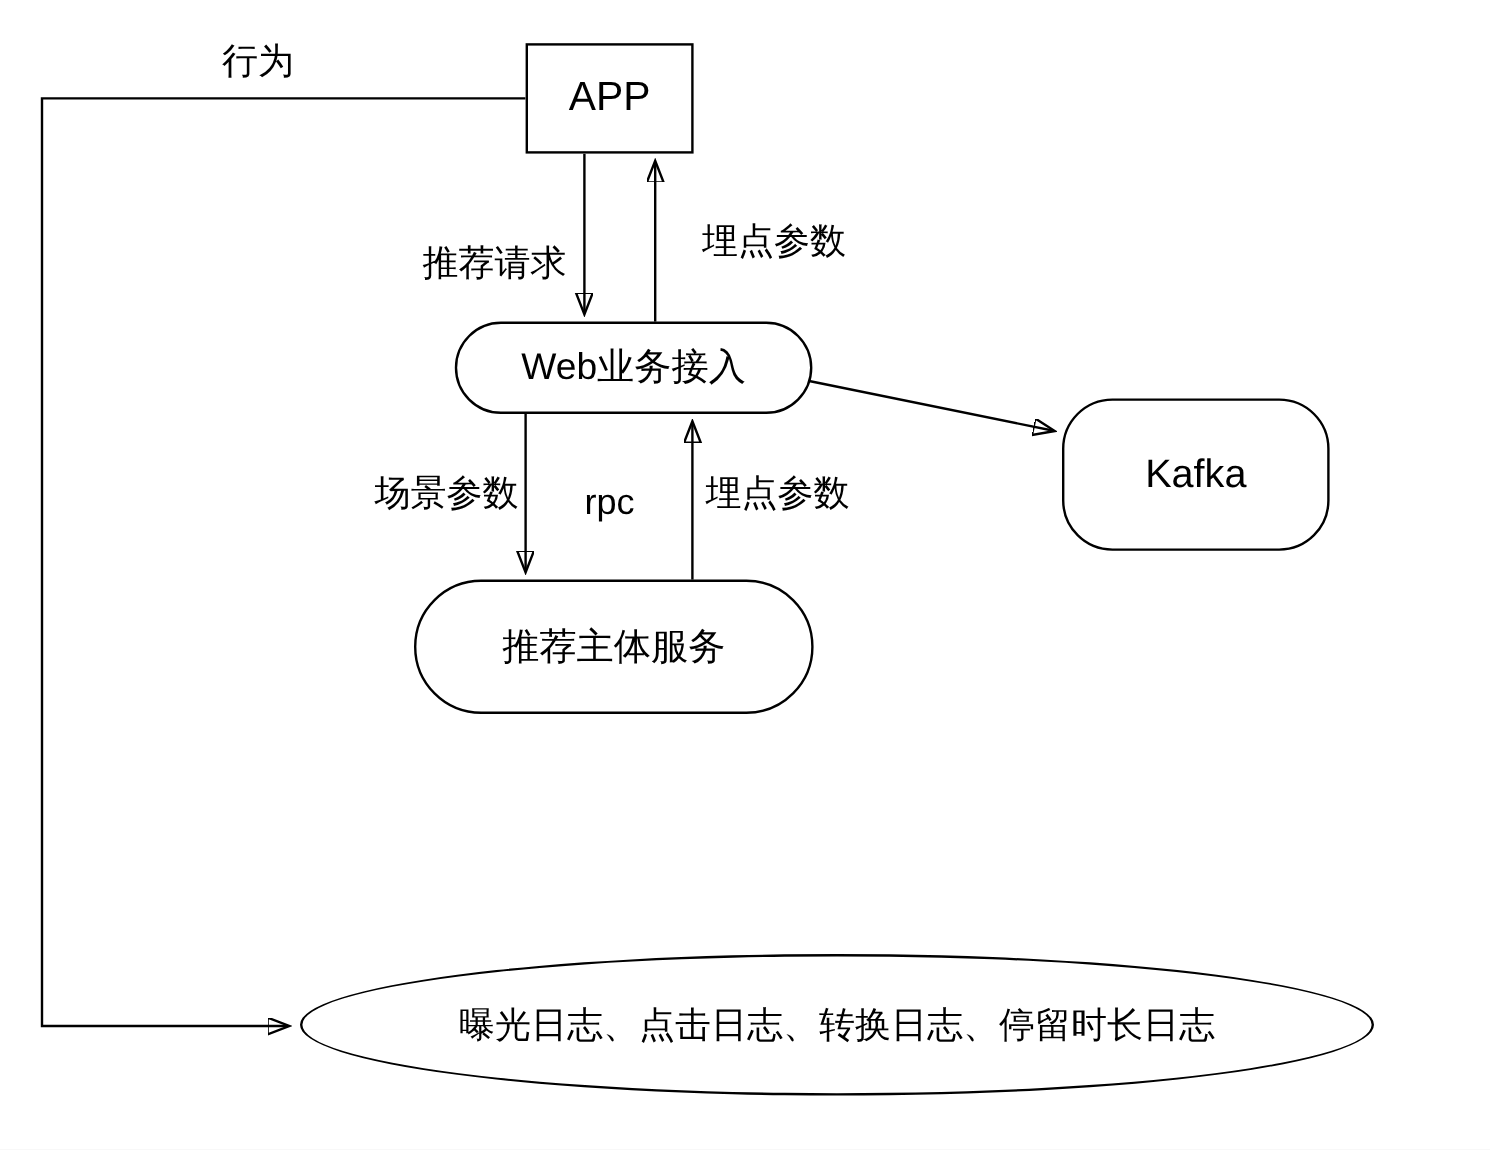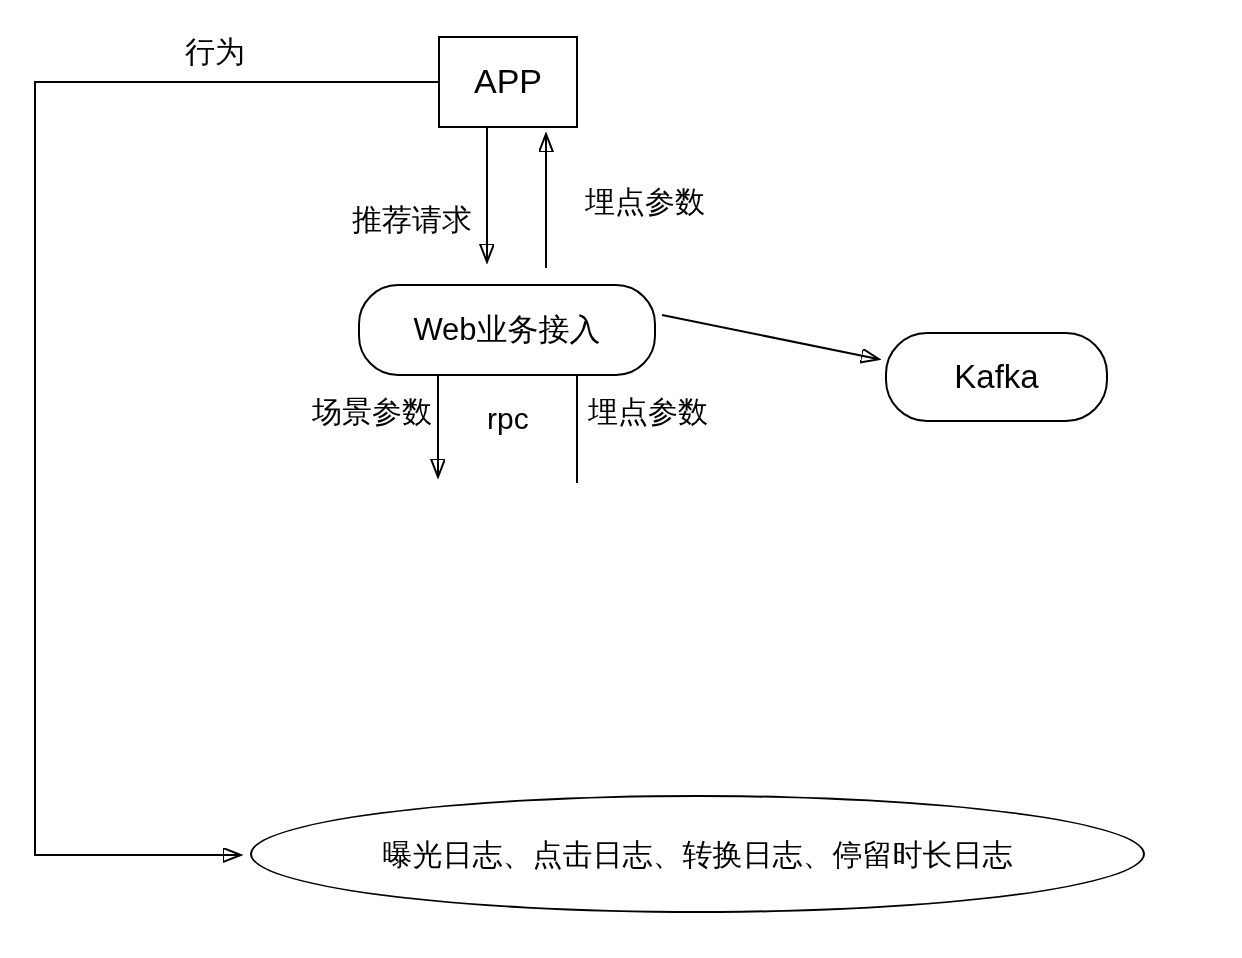--- a/index.html
+++ b/index.html
@@ -35,22 +35,22 @@
     border:2px solid var(--stroke);
     background:var(--bg);
     display:flex;
     align-items:center;
     justify-content:center;
     text-align:left;
     white-space:nowrap;
     line-height:1.1;
   }
   .node-app{left:438px;top:36px;width:140px;height:92px;font-size:34px;}
-  .node-web{left:358px;top:268px;width:298px;height:92px;border-radius:40px;font-size:31px;margin-top:16px;}
-  .node-kafka{left:885px;top:332px;width:223px;height:90px;border-radius:42px;font-size:33px;}
+  .node-web{left:379px;top:268px;width:298px;height:77px;border-radius:40px;font-size:31px;}
+  .node-kafka{left:885px;top:332px;width:223px;height:127px;border-radius:42px;font-size:33px;}
   .node-recommend{left:345px;top:483px;width:333px;height:112px;border-radius:56px;font-size:31px;}
   .node-logs{left:250px;top:795px;width:895px;height:118px;border-radius:50%;font-size:30px;}
   .edge-label{
     position:absolute;
     white-space:nowrap;
     font-size:30px;
     line-height:1;
     background:var(--bg);
     text-align:right;
   }
@@ -85,20 +85,23 @@
   </div>
 
   <div class="node node-web">
     <span>Web业务接入</span>
   </div>
 
   <div class="node node-kafka">
     <span>Kafka</span>
   </div>
 
+  <div class="node node-recommend">
+    <span>推荐主体服务</span>
+  </div>
 
   <div class="node node-logs">
     <span>曝光日志、点击日志、转换日志、停留时长日志</span>
   </div>
 
   <span class="edge-label lbl-behavior">行为</span>
 
   <span class="edge-label lbl-recommend-request">推荐请求</span>
 
   <span class="edge-label lbl-tracking-top">埋点参数</span>

